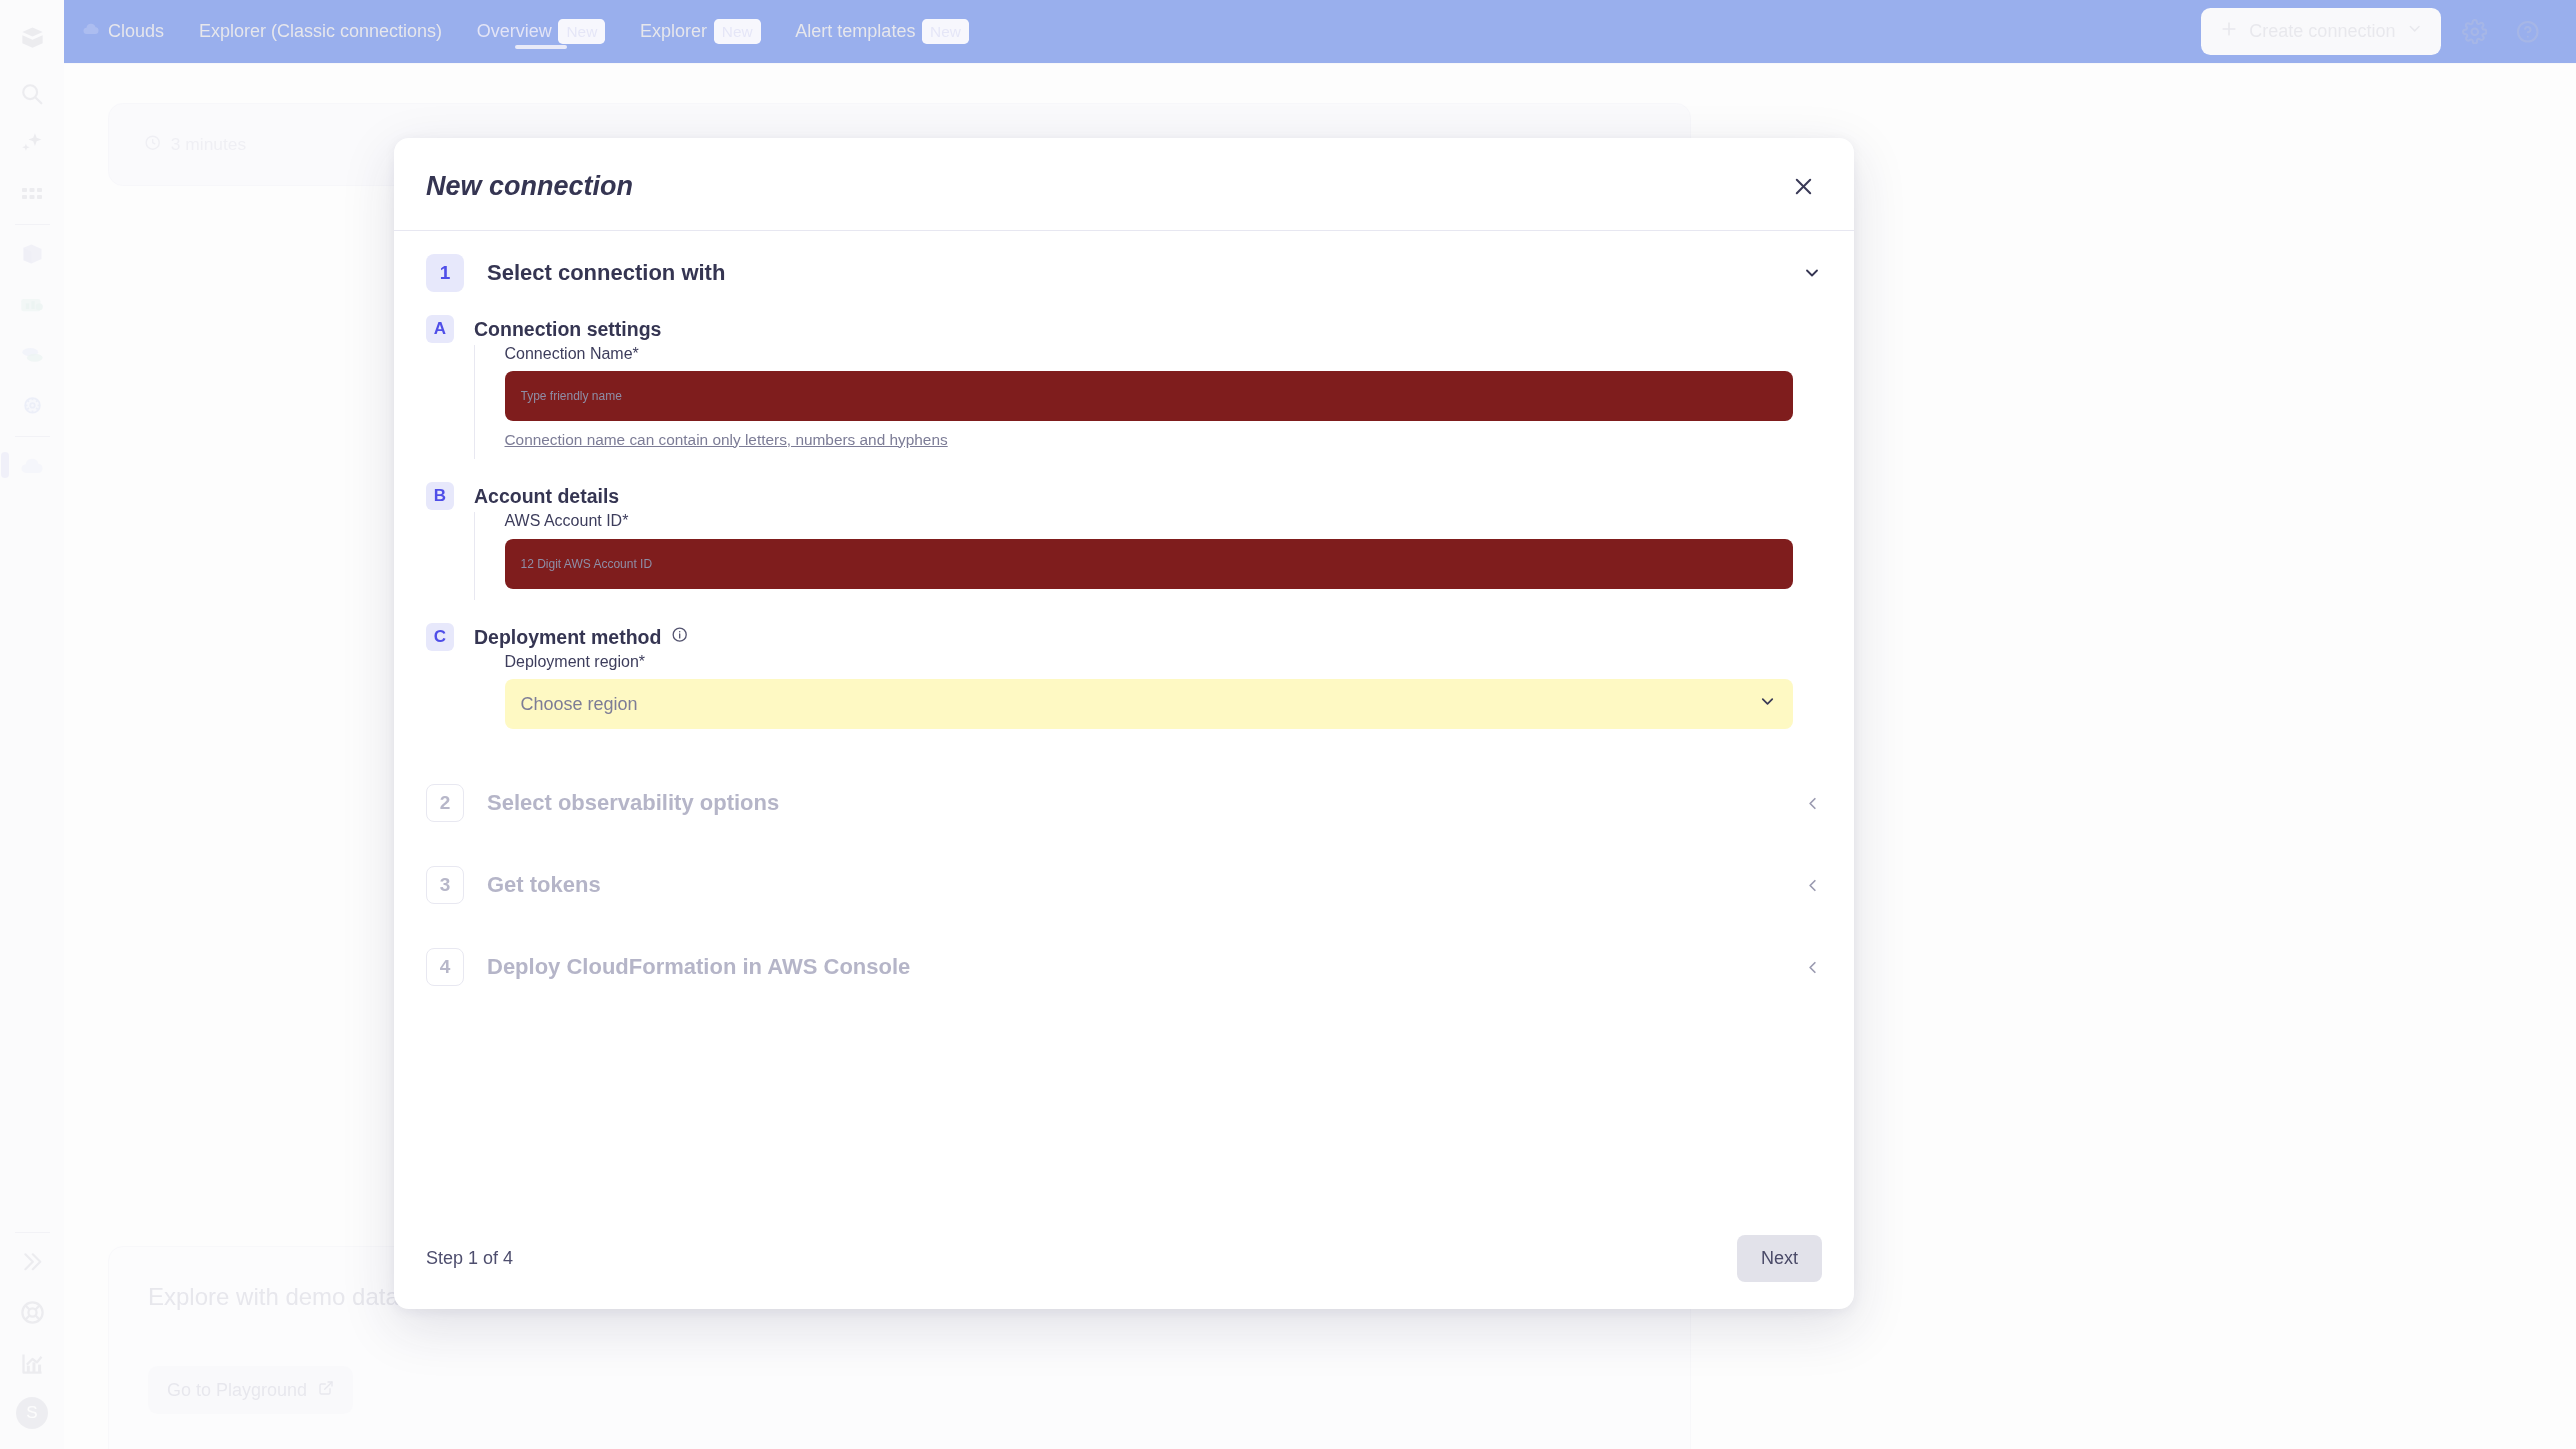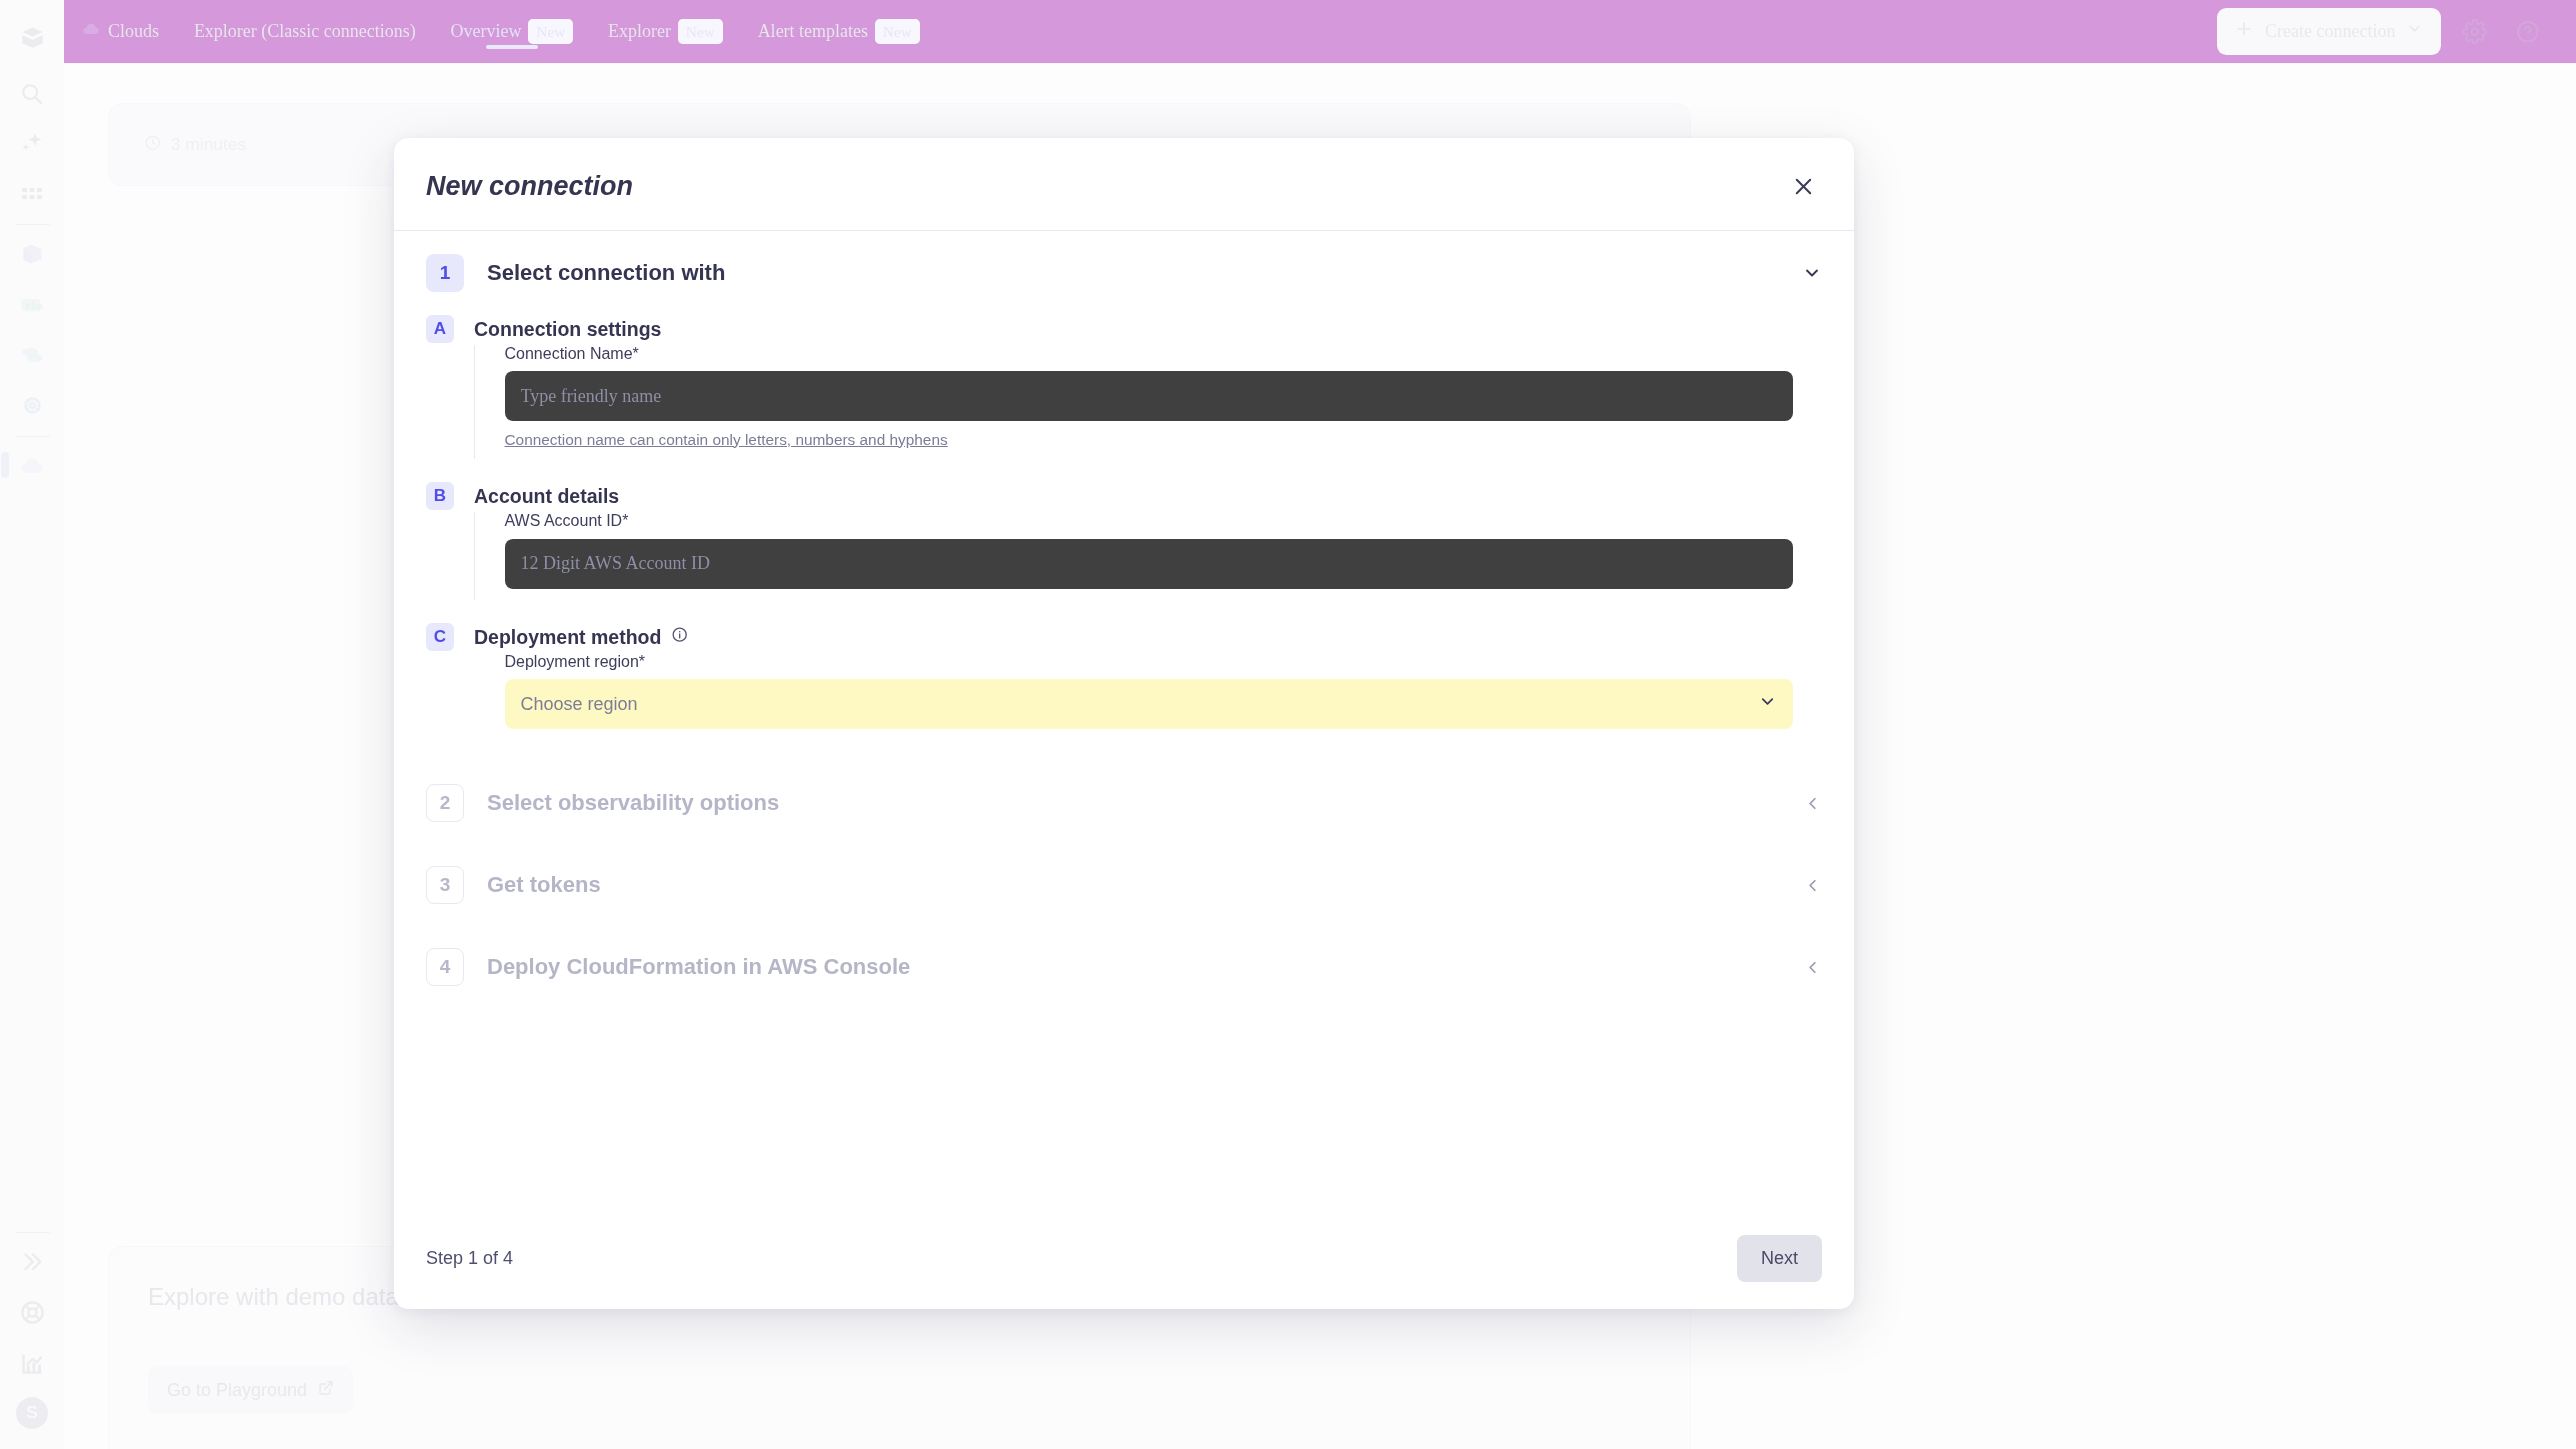--- a/index.html
+++ b/index.html
@@ -29,24 +29,23 @@
   .rail-avatar {
     width: 32px; height: 32px; border-radius: 50%;
     background: #d4d4dd; color: #fafafa;
     display: flex; align-items: center; justify-content: center;
     font-size: 17px; opacity: .85;
   }
 
   
   #topbar {
     position: absolute; left: 64px; top: 0; right: 0; height: 64px;
-    background: #a21caf;
+    background: #1d4ed8;
     display: flex; align-items: center;
     border-bottom: 0.7px solid #f0f0f4;
-    font-family: Liberation Serif, serif;
   }
   .tab {
     display: flex; align-items: center; gap: 6.7px;
     padding: 0 17.4px; height: 64px;
     font-size: 18px; color: #c9c9d4;
     position: relative; white-space: nowrap;
   }
   .tab.active { color: #c2c4ea; }
   .tab.active::after {
     content: ""; position: absolute; left: 50%; transform: translateX(-50%);
@@ -121,23 +120,23 @@
   .chev { margin-left: auto; display: flex; align-items: center; height: 38px; }
 
   .sub-row { display: flex; align-items: flex-start; margin-top: 23px; }
   .sub-title { font-size: 19.5px; font-weight: bold; color: #353552; line-height: 28px; margin-left: 20px; display: flex; align-items: center; gap: 9.4px; }
 
   .section-body { margin-left: 48px; margin-top: 2px; border-left: 1.3px solid #e8e8f1; padding-left: 29.5px; padding-bottom: 10.7px; }
   .section-body.nostem { border-left-color: transparent; }
 
   .field-label { font-size: 16px; color: #3d3d5c; margin-bottom: 8.7px; }
   .field-input {
-    width: 1288px; height: 50px; background: #404040; border: none; border-radius: 8px;
-    padding: 0 16px; font-size: 18px; color: #8e8ea6;
-    font-family: Liberation Serif, serif;
+    width: 1288px; height: 50px; background: #7f1d1d; border: none; border-radius: 8px;
+    padding: 0 16px; font-size: 12px; color: #8e8ea6;
+    font-family: Liberation Sans, sans-serif;
     display: flex; align-items: center;
   }
   .field-input::placeholder { color: #8e8ea6; }
   .field-select {
     width: 1288px; height: 50px; background: #fef9c3; border-radius: 8px;
     padding: 0 16px; font-size: 18px; color: #7d7d96;
     display: flex; align-items: center; justify-content: space-between;
   }
   .field-hint { font-size: 15.4px; color: #7c7c96; margin-top: 9.4px; text-decoration: underline; }
 

